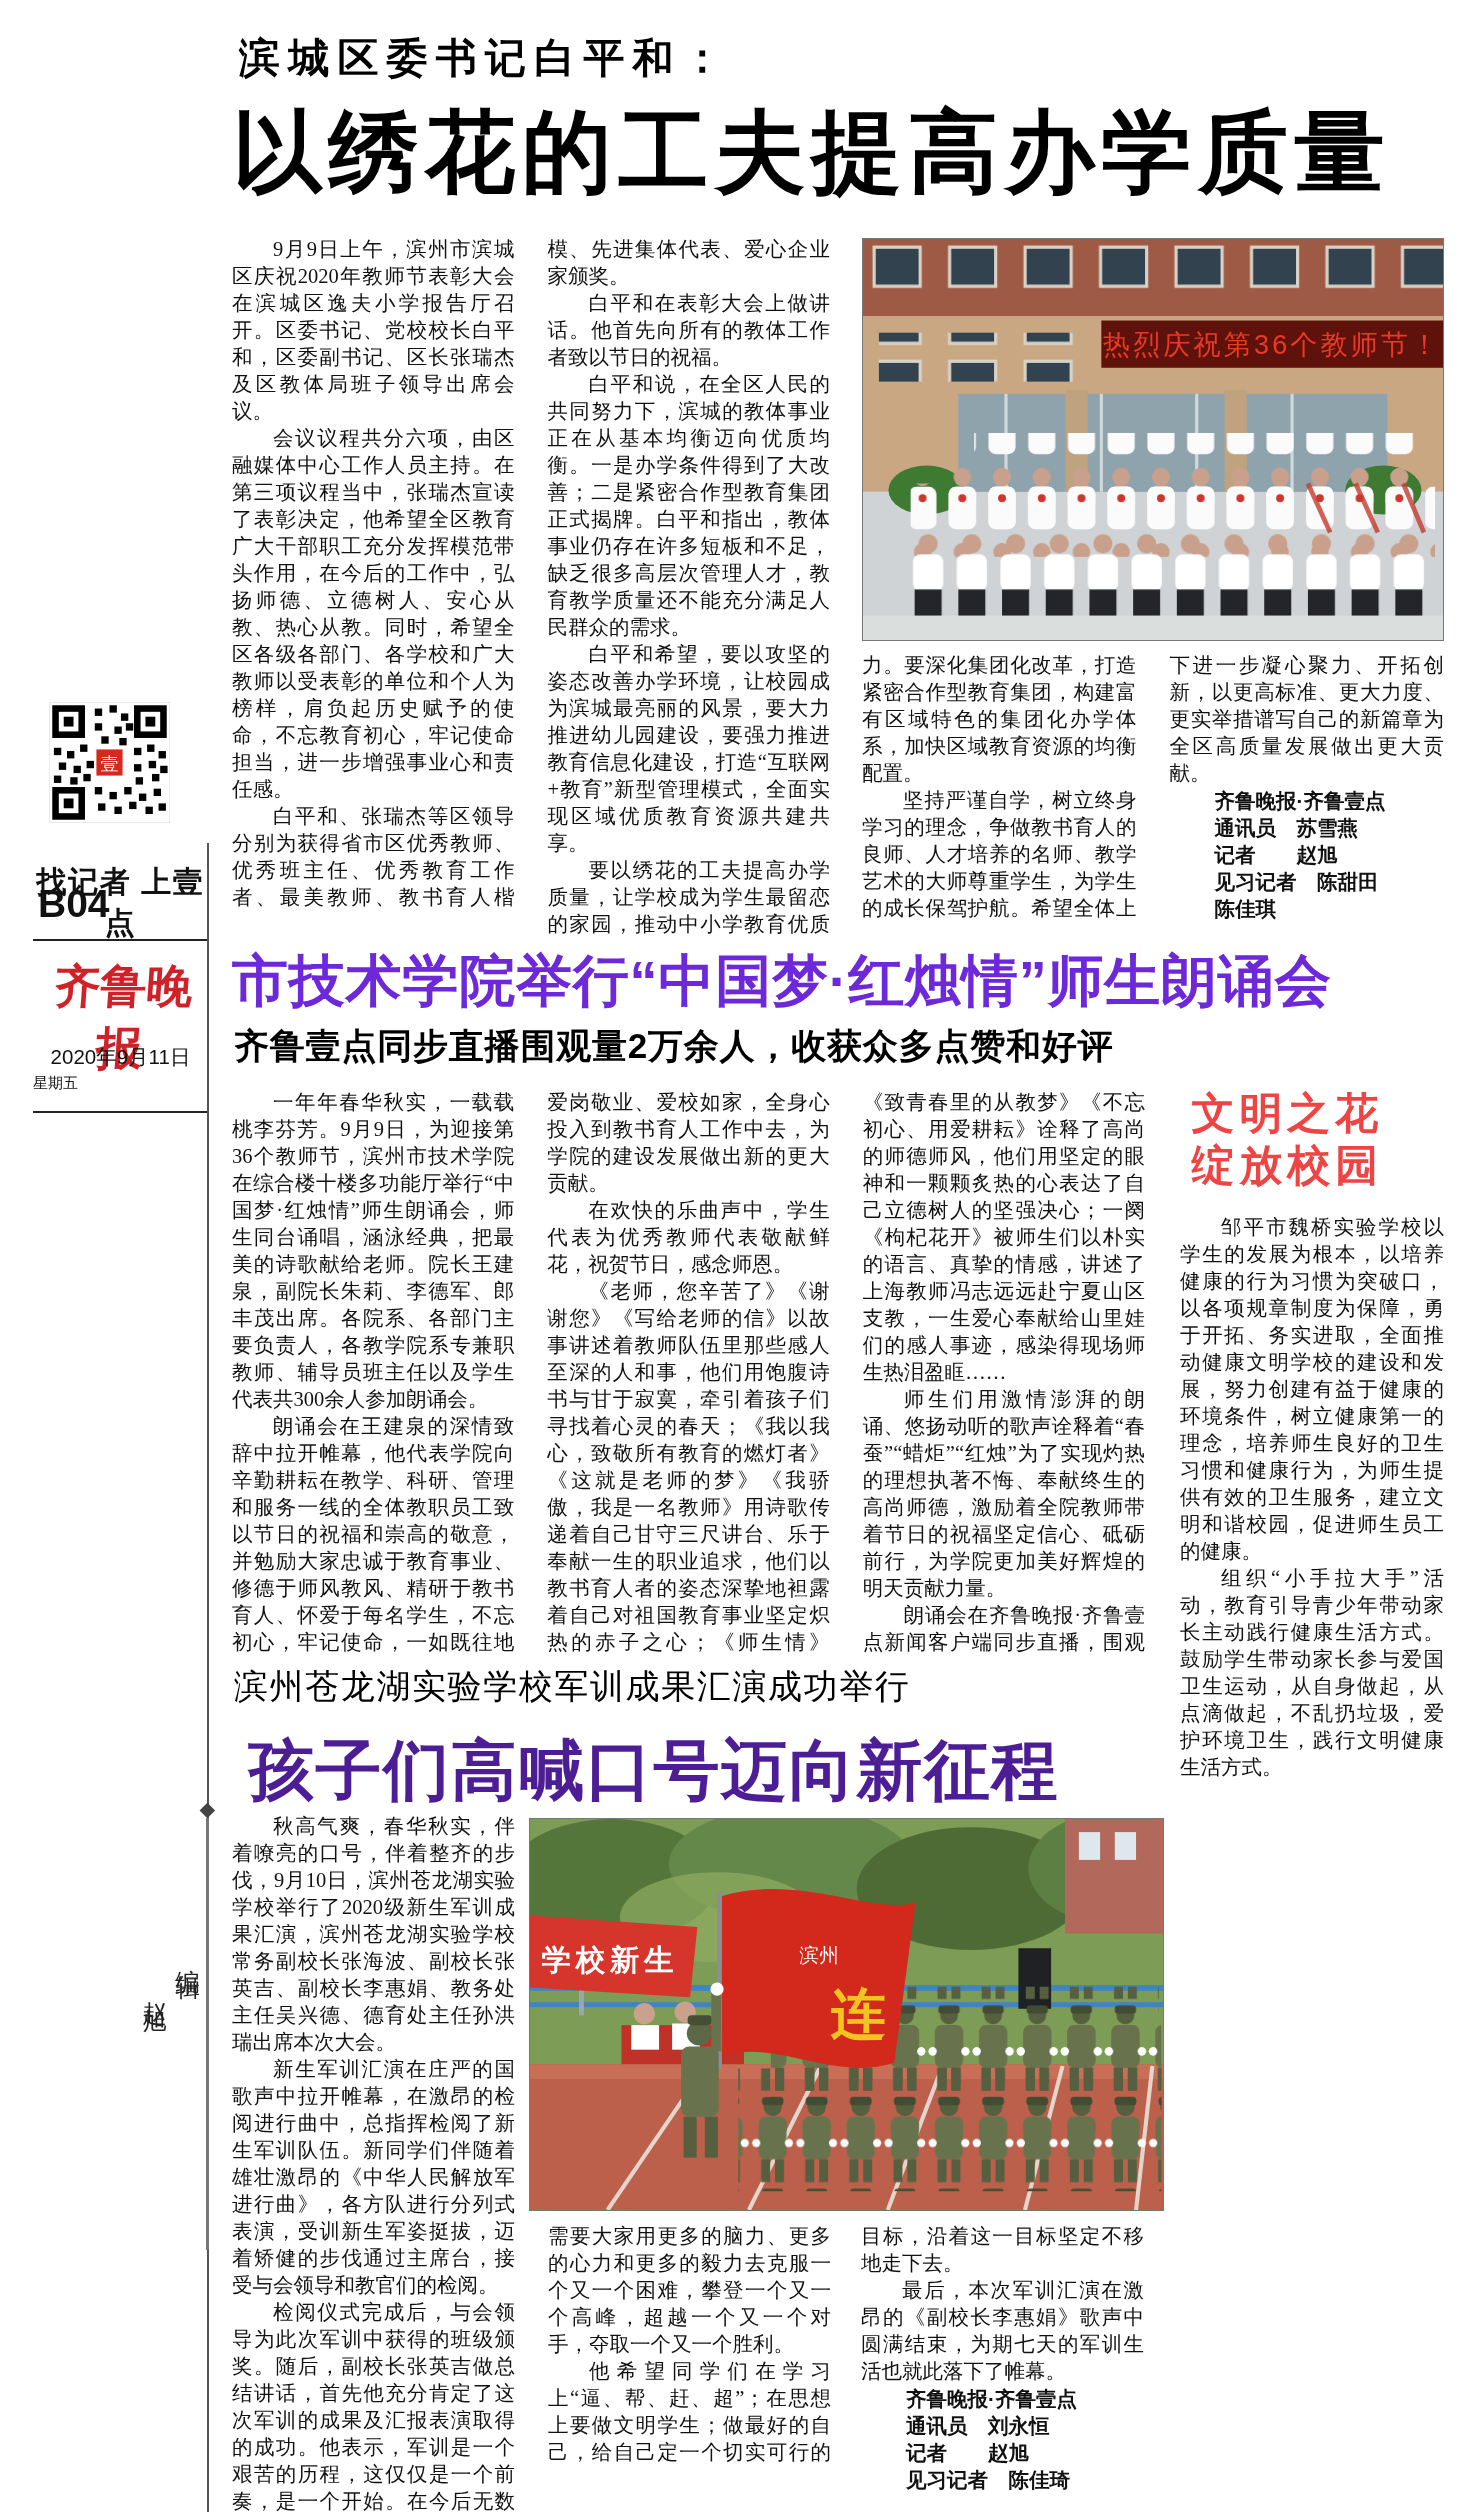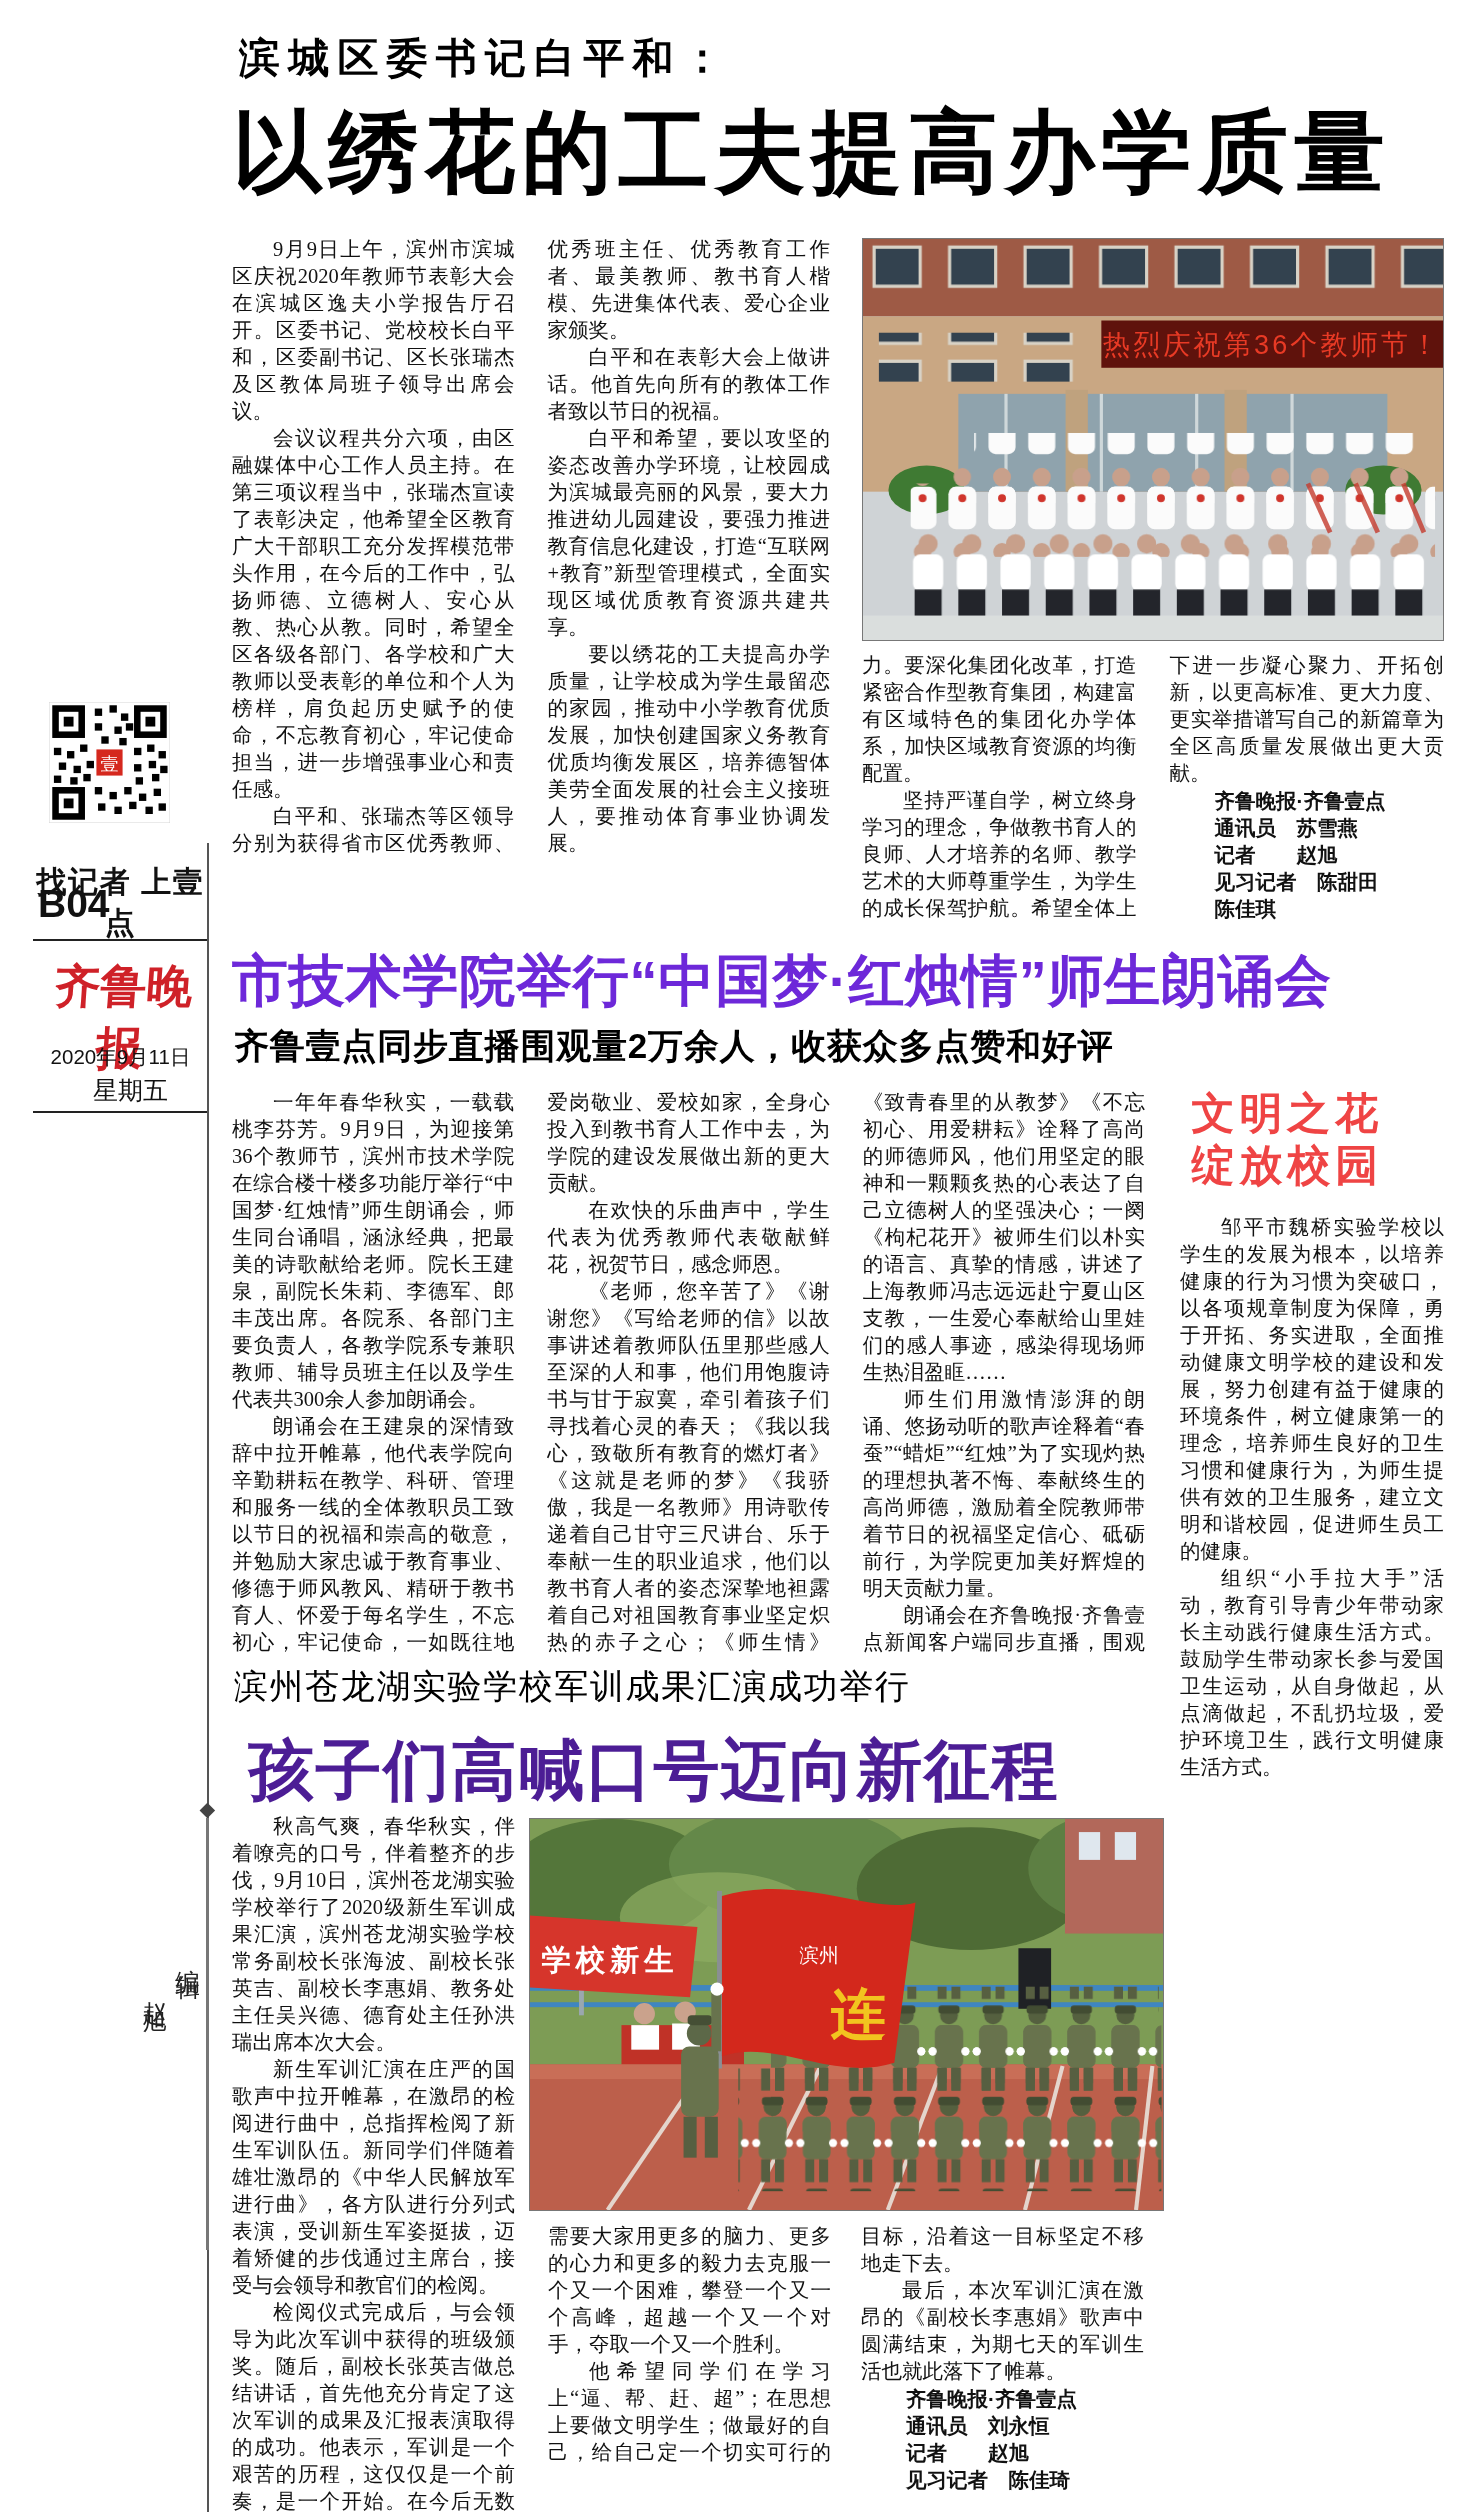--- a/index.html
+++ b/index.html
@@ -52,21 +52,21 @@
   
   .qr{left:49px;top:702px;width:121px;height:121px;}
   .qr-caption{left:33px;top:844px;width:175px;text-align:center;
               font-family:"Liberation Sans",sans-serif;font-size:30px;font-weight:bold;letter-spacing:1.6px;margin-top:18px;}
   .page-no{left:38px;top:882px;font-family:"Liberation Sans",sans-serif;font-size:39px;font-weight:bold;}
   .srule{left:33px;width:175px;height:1.6px;background:#222;}
   .r1{top:939px;} .r2{top:1111px;}
   .masthead{left:34px;top:956px;width:175px;text-align:center;font-size:46px;font-weight:bold;
             font-family:"Liberation Serif",serif;transform:skewX(-4deg);}
   .sdate{left:33px;top:1043px;width:175px;text-align:center;font-size:20.5px;font-family:"Liberation Sans",sans-serif;}
-  .sweek{left:43px;top:1074px;width:175px;text-align:center;font-size:25px;font-family:"Liberation Sans",sans-serif;}
+  .sweek{left:33px;top:1074px;width:175px;font-size:15px;font-family:"Liberation Sans",sans-serif;}
   .vline{left:207px;top:843px;width:1.6px;height:1670px;background:#555;}
   .ediamond{left:202px;top:1805px;width:10.7px;height:10.7px;background:#444;transform:rotate(45deg);}
   .eline{left:206px;top:1818px;width:2.5px;height:432px;background:#777;}
   .editor{left:138px;top:1949px;writing-mode:vertical-rl;font-family:"Liberation Sans",sans-serif;
           font-size:24.6px;letter-spacing:6.6px;color:#222;}
   .editor span{display:block;}
   .editor .ename{margin-top:33px;}
 </style>
 </head>
 <body>
@@ -143,20 +143,21 @@
 
   <section>
     <div class="abs kicker1">滨城区委书记白平和：</div>
     <h1 class="abs headline1">以绣花的工夫提高办学质量</h1>
 
     <div class="abs flow cols2 flowA1">
         <p>9月9日上午，滨州市滨城区庆祝2020年教师节表彰大会在滨城区逸夫小学报告厅召开。区委书记、党校校长白平和，区委副书记、区长张瑞杰及区教体局班子领导出席会议。</p>
         <p>会议议程共分六项，由区融媒体中心工作人员主持。在第三项议程当中，张瑞杰宣读了表彰决定，他希望全区教育广大干部职工充分发挥模范带头作用，在今后的工作中，弘扬师德、立德树人、安心从教、热心从教。同时，希望全区各级各部门、各学校和广大教师以受表彰的单位和个人为榜样，肩负起历史赋予的使命，不忘教育初心，牢记使命担当，进一步增强事业心和责任感。</p>
         <p>白平和、张瑞杰等区领导分别为获得省市区优秀教师、优秀班主任、优秀教育工作者、最美教师、教书育人楷模、先进集体代表、爱心企业家颁奖。</p>
         <p>白平和在表彰大会上做讲话。他首先向所有的教体工作者致以节日的祝福。</p>
+        <p>白平和说，在全区人民的共同努力下，滨城的教体事业正在从基本均衡迈向优质均衡。一是办学条件得到了大改善；二是紧密合作型教育集团正式揭牌。白平和指出，教体事业仍存在许多短板和不足，缺乏很多高层次管理人才，教育教学质量还不能充分满足人民群众的需求。</p>
         <p>白平和希望，要以攻坚的姿态改善办学环境，让校园成为滨城最亮丽的风景，要大力推进幼儿园建设，要强力推进教育信息化建设，打造“互联网+教育”新型管理模式，全面实现区域优质教育资源共建共享。</p>
         <p>要以绣花的工夫提高办学质量，让学校成为学生最留恋的家园，推动中小学教育优质发展，加快创建国家义务教育优质均衡发展区，培养德智体美劳全面发展的社会主义接班人，要推动体育事业协调发展。</p>
       </div>
 
     <figure class="abs photo1">
       <svg width="100%" height="100%" viewBox="0 0 730 492" preserveAspectRatio="none">
         <defs>
           <pattern id="win" width="95" height="70" patternUnits="userSpaceOnUse">
             <rect x="14" y="10" width="58" height="48" fill="#33424f" stroke="#d8d2c6" stroke-width="4"></rect>
           </pattern>

